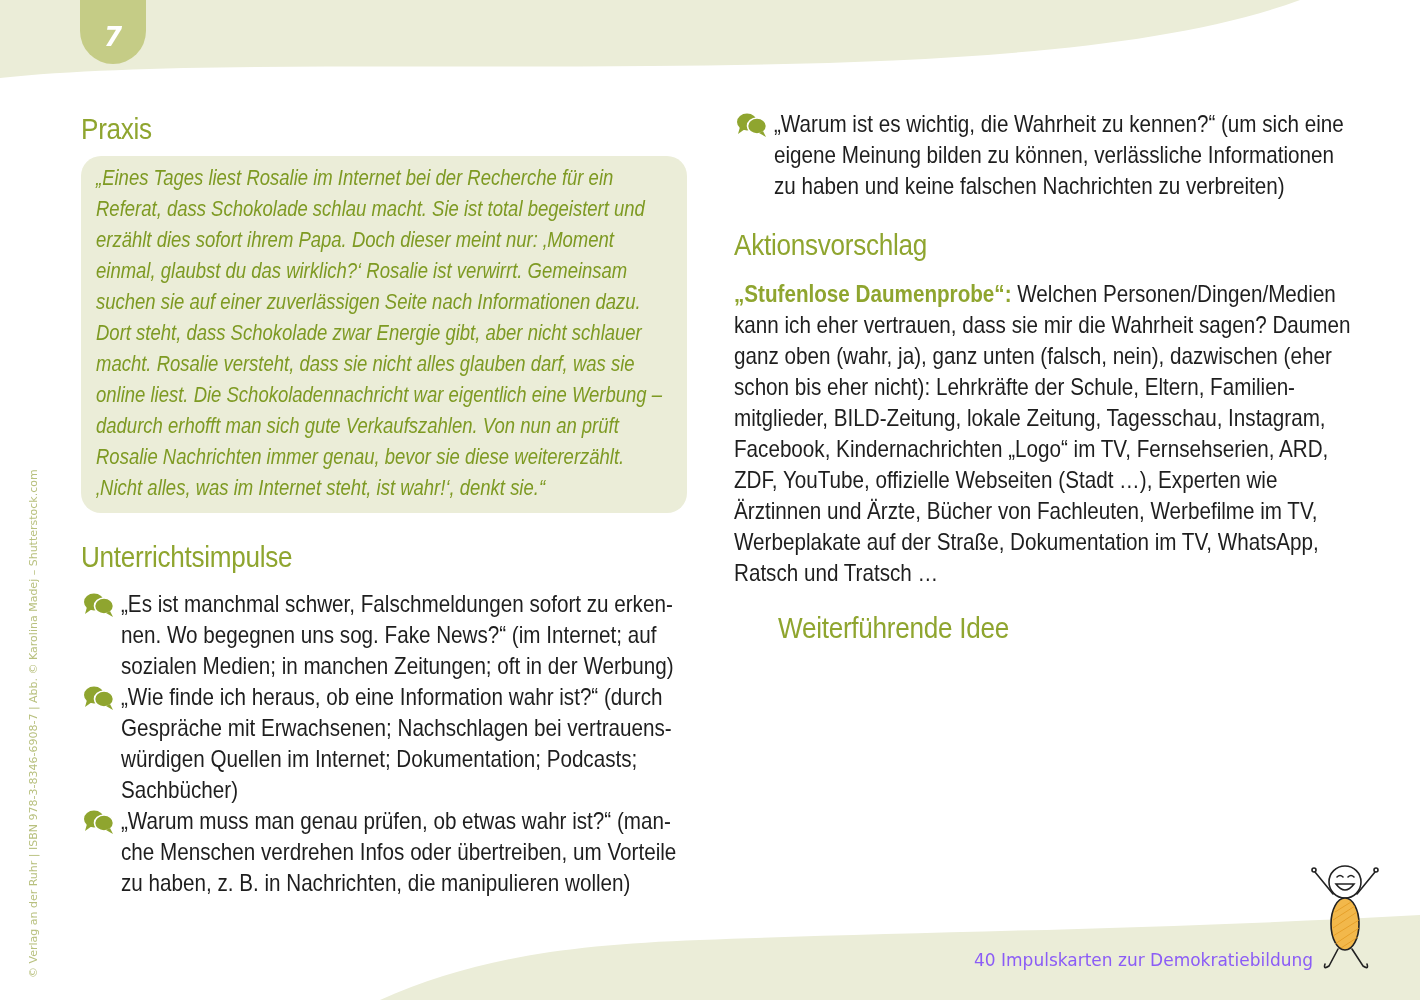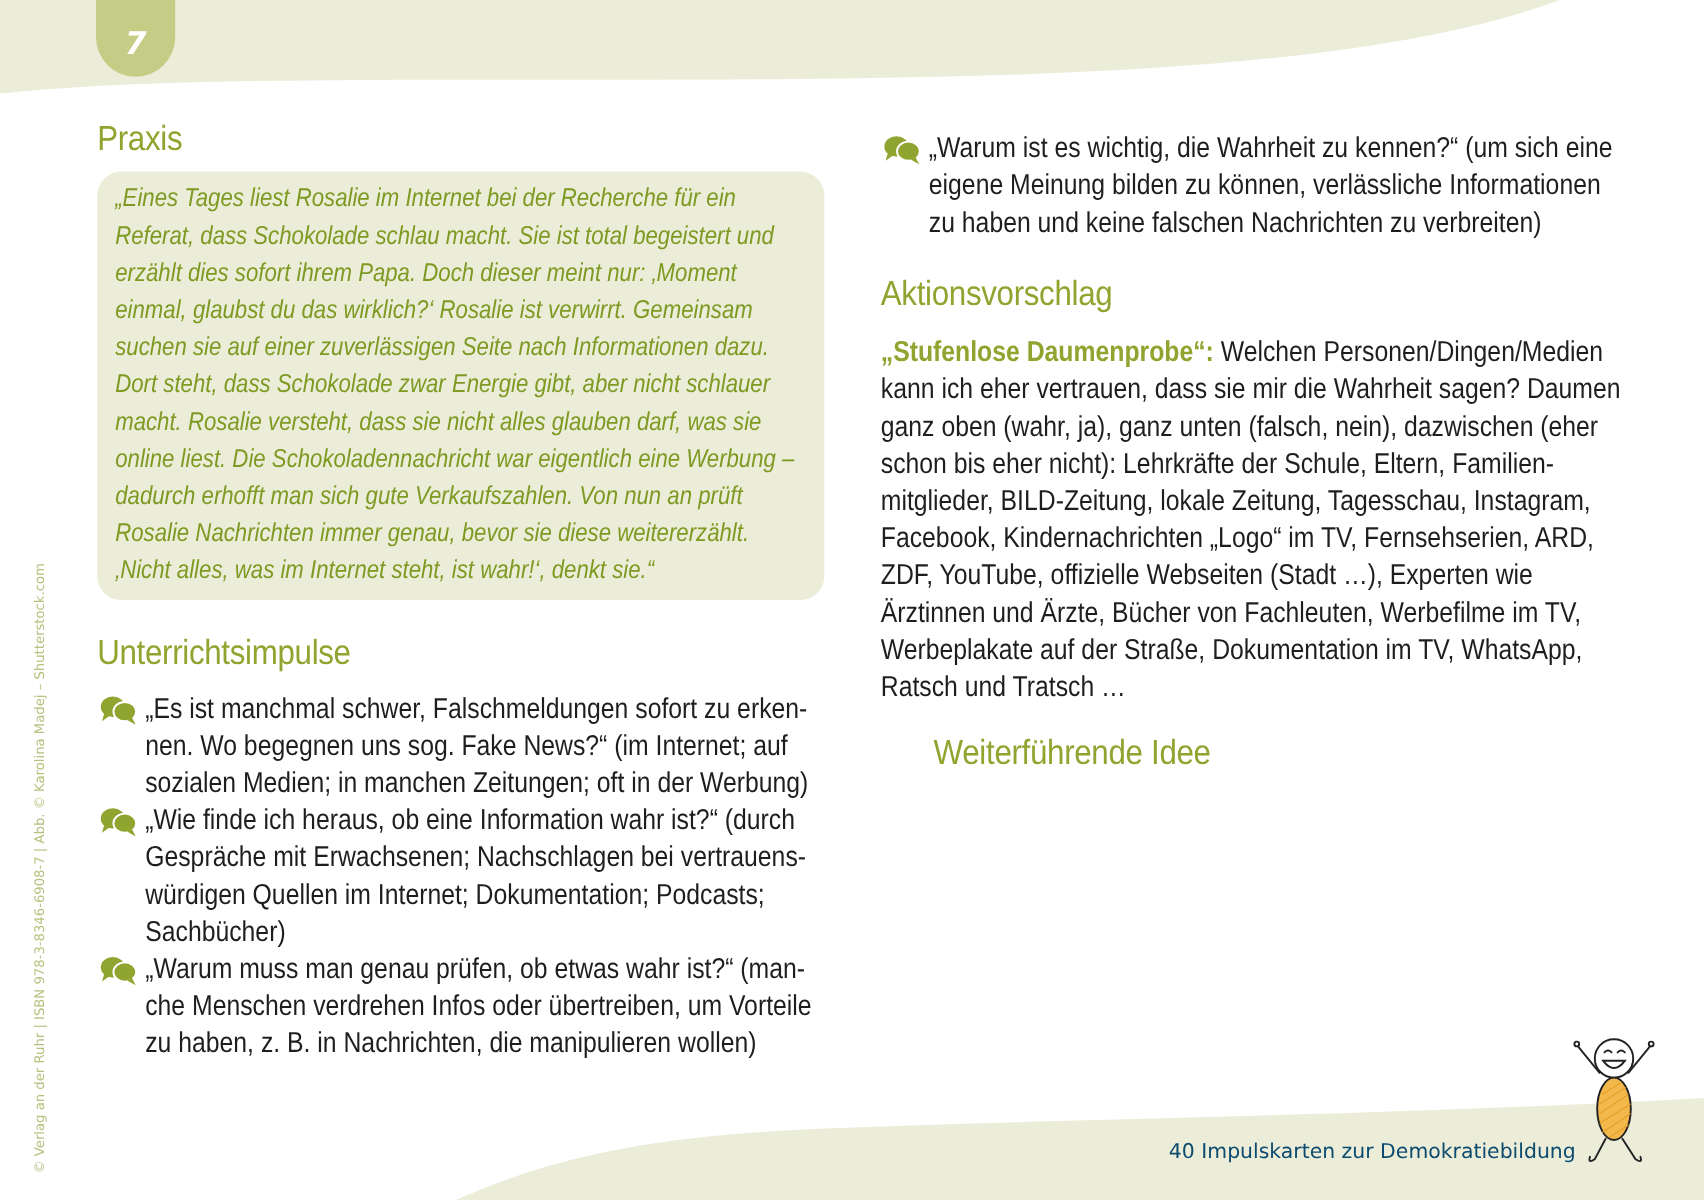--- a/index.html
+++ b/index.html
@@ -18,21 +18,21 @@
     .page-tab span {
       color: #ffffff; font-family: "DejaVu Sans", sans-serif; font-weight: bold;
       font-size: 26px; font-style: italic; margin-top: 10px;
     }
     .side-credit {
       position: absolute; left: 27px; top: 978px; transform-origin: left top;
       transform: rotate(-90deg); white-space: nowrap; z-index: 2;
       font-family: "DejaVu Sans", sans-serif; font-size: 11px; color: #b8c07e;
     }
     .col { position: absolute; z-index: 2; }
-    .col-left { left: 81px; top: 100px; width: 606px; }
+    .col-left { left: 81px; top: 113px; width: 606px; }
     .col-right { left: 734px; top: 108px; width: 620px; }
     h2 {
       margin: 0; font-weight: normal; color: #8fa52f;
       font-family: "Liberation Sans", sans-serif; font-size: 29px; letter-spacing: -0.3px;
       transform: scaleX(0.9); transform-origin: left;
     }
     .story {
       margin-top: 10px; background: #ebedd8; border-radius: 20px;
       padding: 7px 14px 9px 15px; color: #7e9a23;
       font-style: italic; font-size: 21.5px; line-height: 31px;
@@ -44,21 +44,21 @@
     .impulse .bubble { position: absolute; left: 2px; top: 4px; width: 32px; height: 26px; }
     .sec-unterricht { margin-top: 28px; }
     .impulse-list { margin-top: 14px; }
     .sec-aktion { margin-top: 28px; }
     .sec-aktion .body-text { margin-top: 16px; }
     .sec-weiter { margin-top: 24px; margin-left: 44px; }
     .sec-weiter .body-text { margin-top: 18px; }
     .hl { color: #8fa52f; font-weight: bold; }
     .footer-title {
       position: absolute; left: 974px; top: 950px; z-index: 2;
-      font-family: "DejaVu Sans", sans-serif; font-size: 17px; color: #0c4a6e;
+      font-family: "DejaVu Sans", sans-serif; font-size: 17px; color: #8b5cf6;
     }
     .mascot { position: absolute; left: 1305px; top: 862px; width: 80px; height: 112px; z-index: 3; }
   </style>
 </head>
 <body>
 
 <svg class="bg-svg" viewBox="0 0 1420 1000" xmlns="http://www.w3.org/2000/svg">
   <path d="M0 0 L1300 0 C1150 55 900 64 650 66 C400 68 150 62 0 78 Z" fill="#ebedd8"></path>
   <path d="M380 1000 C470 960 560 945 700 940 C900 932 1150 930 1420 915 L1420 1000 Z" fill="#ebedd8"></path>
 </svg>

